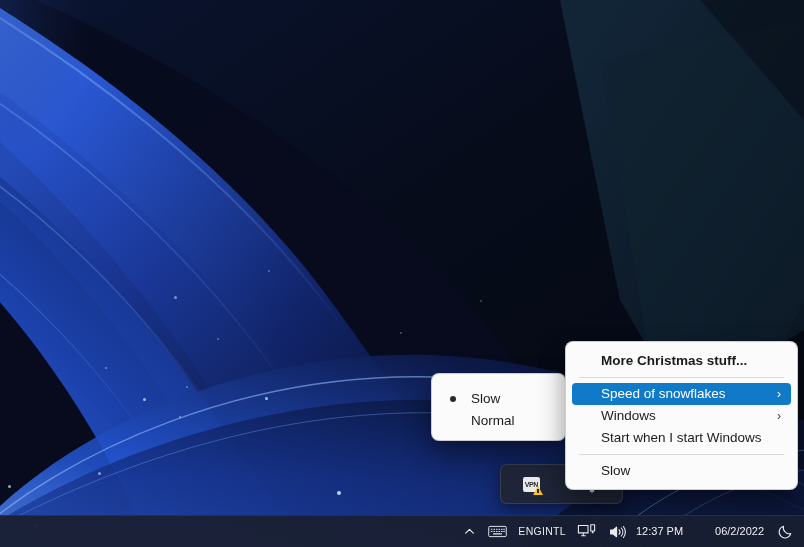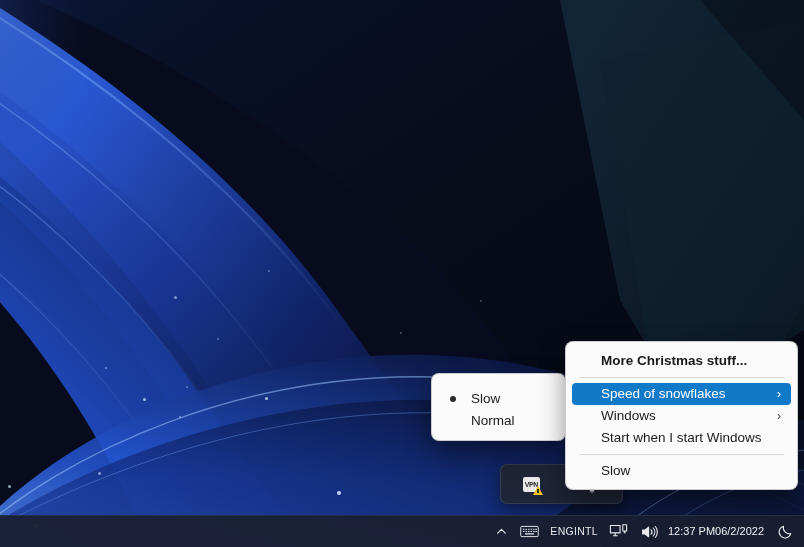--- a/index.html
+++ b/index.html
@@ -76,21 +76,21 @@
   #taskbar{
     position:absolute;left:0;bottom:0;width:804px;height:31px;
     background:rgba(26,31,48,0.93);
     border-top:1px solid rgba(120,130,155,0.16);
   }
   #tray{position:absolute;right:4px;top:0;height:31px;display:flex;align-items:center;gap:0px;}
   .tb-btn{height:25px;display:flex;align-items:center;justify-content:center;
           padding:0 6px;border-radius:4px;color:#e8eaee;}
   .lang{font-size:10.5px;line-height:10.5px;text-align:center;letter-spacing:0.3px;padding:0 5px;}
   .lang span{display:block;}
-  .clock{font-size:11px;line-height:12.5px;text-align:right;padding:0 7px 0 4px;color:#eef0f4;}
+  .clock{font-size:11px;line-height:12.5px;text-align:right;padding:0 7px 0 4px;color:#eef0f4;gap:32px;}
   .clock span{display:block;}
   svg.ic{display:block;}
 </style>
 </head>
 <body>
 
 <div id="desktop">
   <svg width="804" height="547" viewBox="0 0 804 547">
     <defs>
       <linearGradient id="bgG" x1="0" y1="0" x2="1" y2="1">

